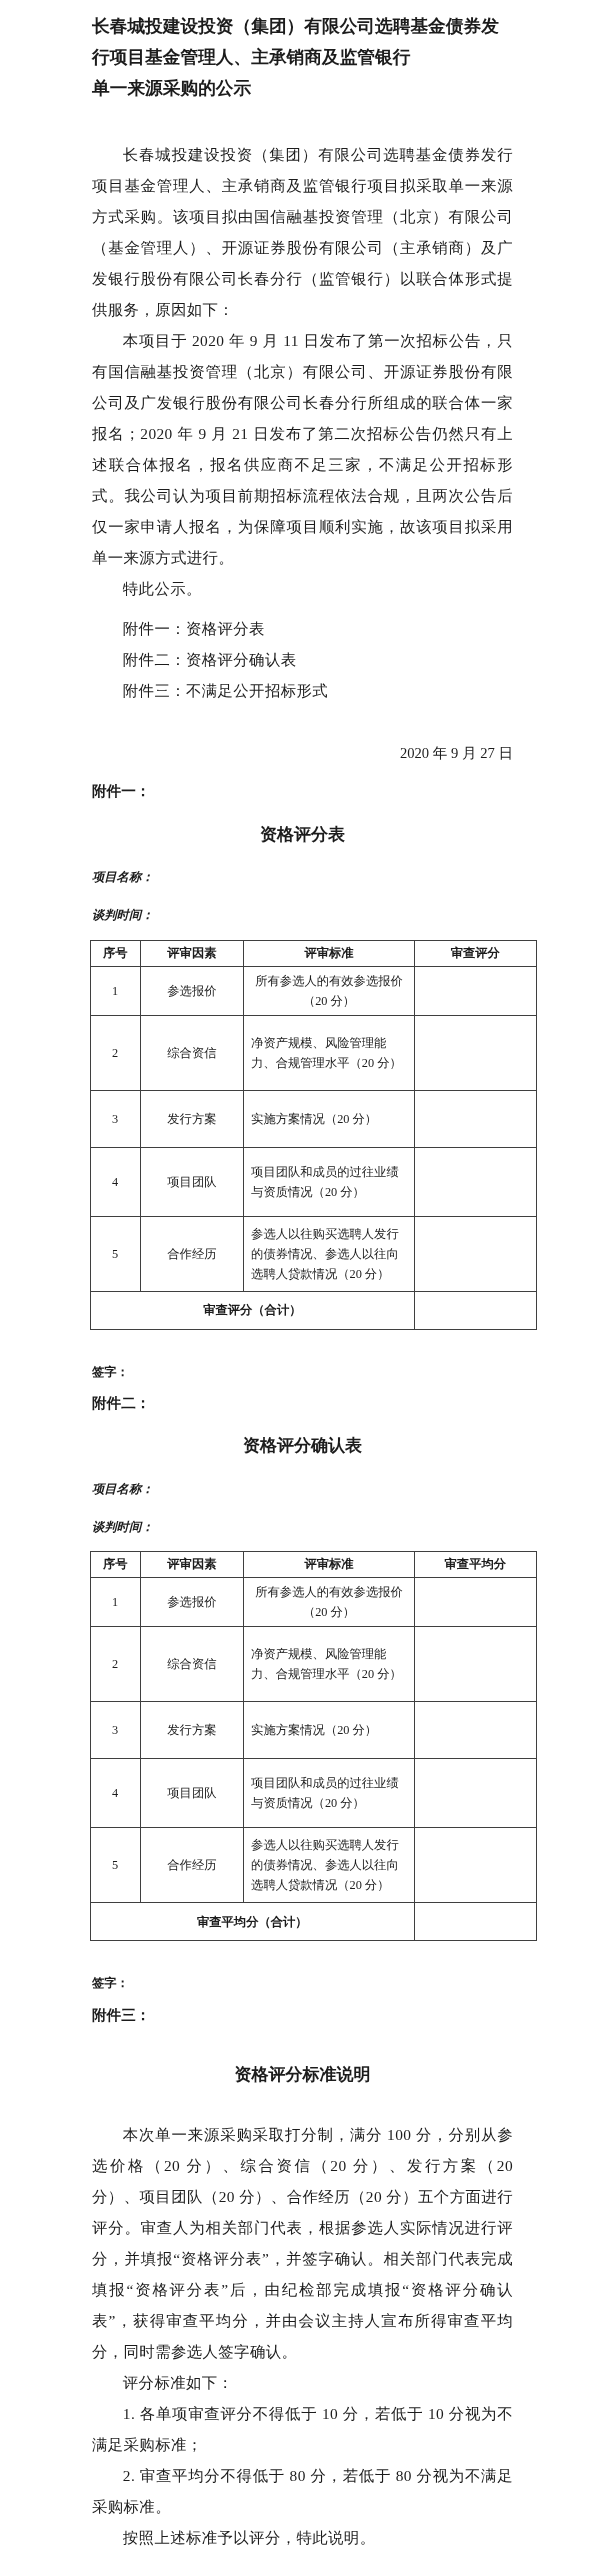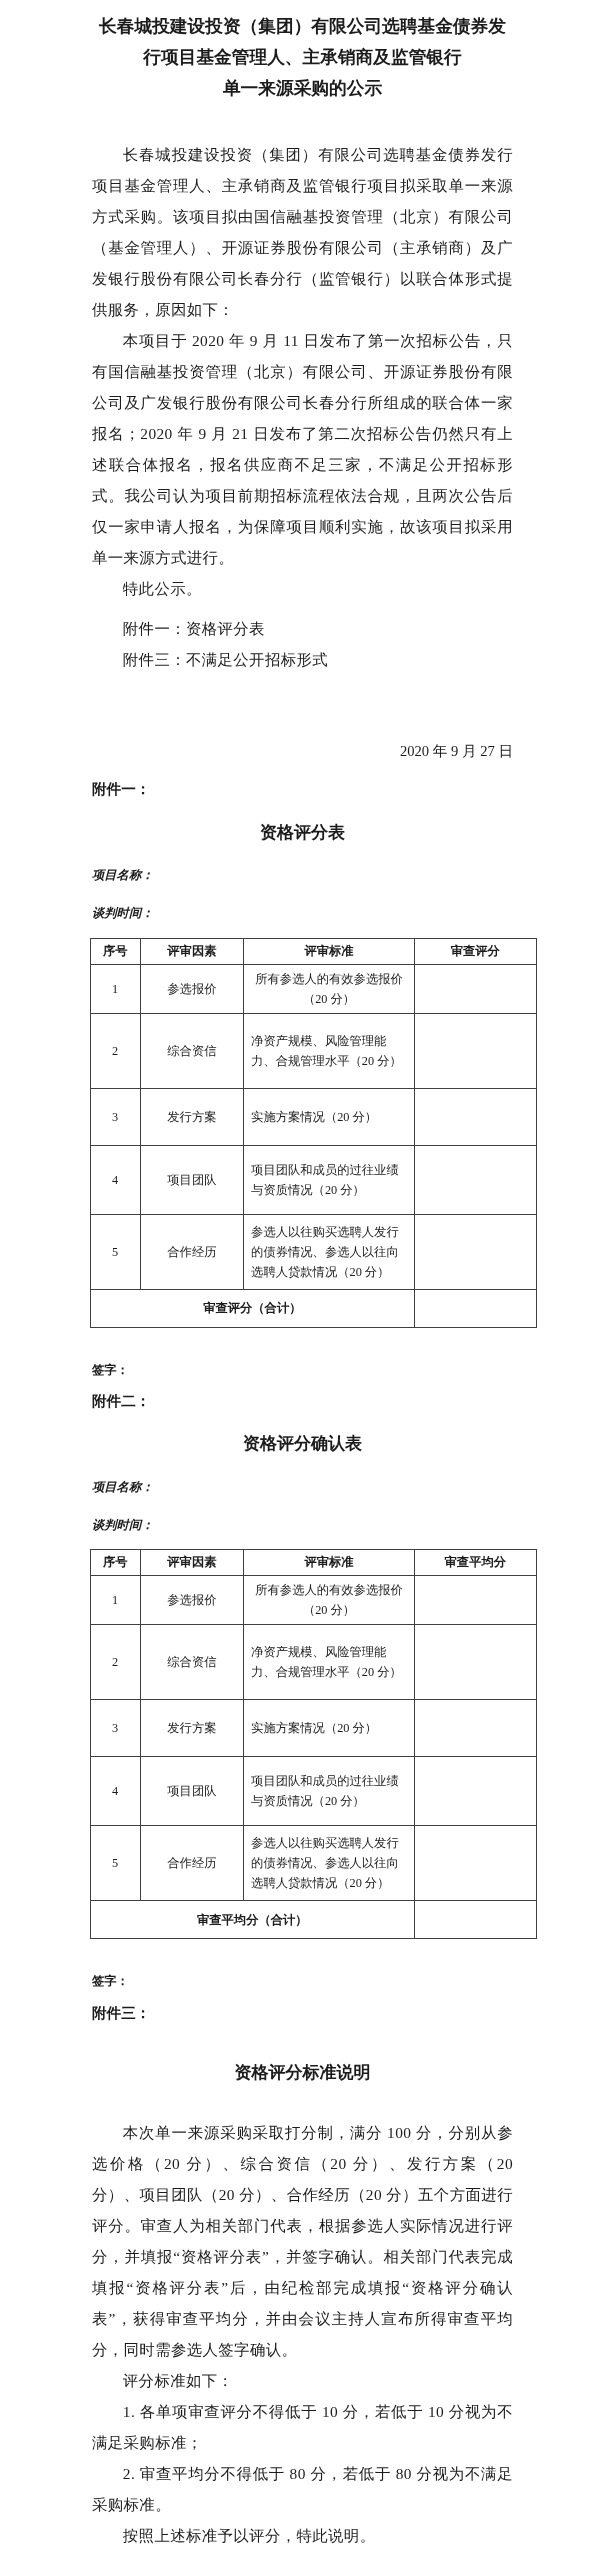--- a/index.html
+++ b/index.html
@@ -6,38 +6,37 @@
   .page {
     width: 614px;
     min-height: 2576px;
     box-sizing: border-box;
     background: #ffffff;
     padding: 10.7px 101px 23px 92px;
     font-family: "Liberation Serif", "DejaVu Serif", serif;
     color: #1c1c1c;
   }
   .doc-title {
-    text-align: center;
     font-weight: bold;
     font-size: 17.7px;
     line-height: 31px;
     margin: 0;
   }
   .body-para {
     margin: 0;
     font-size: 15.4px;
     line-height: 31px;
     text-align: justify;
     text-indent: 2em;
     letter-spacing: 0.4px;
   }
   .first-para { margin-top: 35px; }
   .attach-list { margin-top: 9.2px; }
   .doc-date {
-    margin-top: 61px;
+    margin-top: 32px;
     text-align: right;
     font-size: 14.6px;
     line-height: 31px;
   }
   .attach-label {
     margin-top: 12.3px;
     font-weight: bold;
     font-size: 14.6px;
     line-height: 21.5px;
   }
@@ -109,20 +108,21 @@
     <div>行项目基金管理人、主承销商及监管银行</div>
     <div>单一来源采购的公示</div>
   </h1>
 
   <p class="body-para first-para">长春城投建设投资（集团）有限公司选聘基金债券发行项目基金管理人、主承销商及监管银行项目拟采取单一来源方式采购。该项目拟由国信融基投资管理（北京）有限公司（基金管理人）、开源证券股份有限公司（主承销商）及广发银行股份有限公司长春分行（监管银行）以联合体形式提供服务，原因如下：</p>
   <p class="body-para">本项目于 2020 年 9 月 11 日发布了第一次招标公告，只有国信融基投资管理（北京）有限公司、开源证券股份有限公司及广发银行股份有限公司长春分行所组成的联合体一家报名；2020 年 9 月 21 日发布了第二次招标公告仍然只有上述联合体报名，报名供应商不足三家，不满足公开招标形式。我公司认为项目前期招标流程依法合规，且两次公告后仅一家申请人报名，为保障项目顺利实施，故该项目拟采用单一来源方式进行。</p>
   <p class="body-para">特此公示。</p>
 
   <div class="attach-list">
     <p class="body-para">附件一：资格评分表</p>
+    <p class="body-para">附件二：资格评分确认表</p>
     <p class="body-para">附件三：不满足公开招标形式</p>
   </div>
 
   <div class="doc-date">2020 年 9 月 27 日</div>
 
   <section>
     <div class="attach-label">附件一：</div>
     <h2 class="section-title">资格评分表</h2>
     <div class="field-label">项目名称：</div>
     <div class="field-label">谈判时间：</div>

